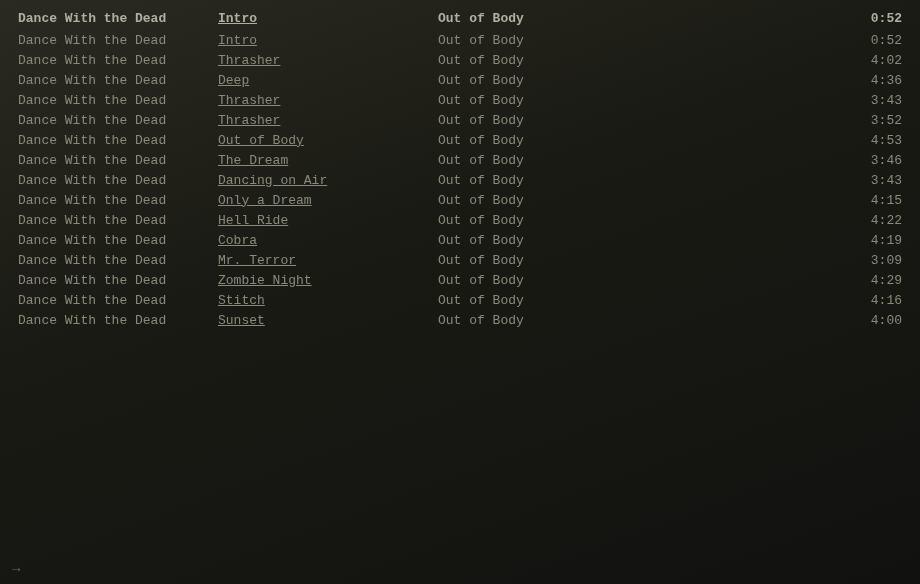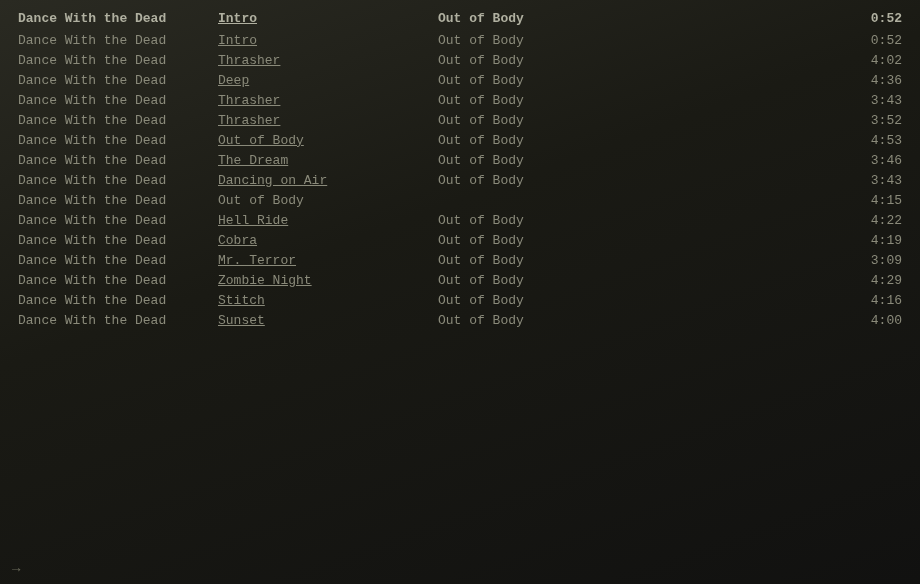--- a/index.html
+++ b/index.html
@@ -127,20 +127,21 @@
       <span class="col-duration">3:46</span>
     </div>
     <div class="track-row">
       <span class="col-artist">Dance With the Dead</span>
       <span class="col-title">Dancing on Air</span>
       <span class="col-album">Out of Body</span>
       <span class="col-duration">3:43</span>
     </div>
     <div class="track-row">
       <span class="col-artist">Dance With the Dead</span>
+      <span class="col-title">Only a Dream</span>
       <span class="col-album">Out of Body</span>
       <span class="col-duration">4:15</span>
     </div>
     <div class="track-row">
       <span class="col-artist">Dance With the Dead</span>
       <span class="col-title">Hell Ride</span>
       <span class="col-album">Out of Body</span>
       <span class="col-duration">4:22</span>
     </div>
     <div class="track-row">

